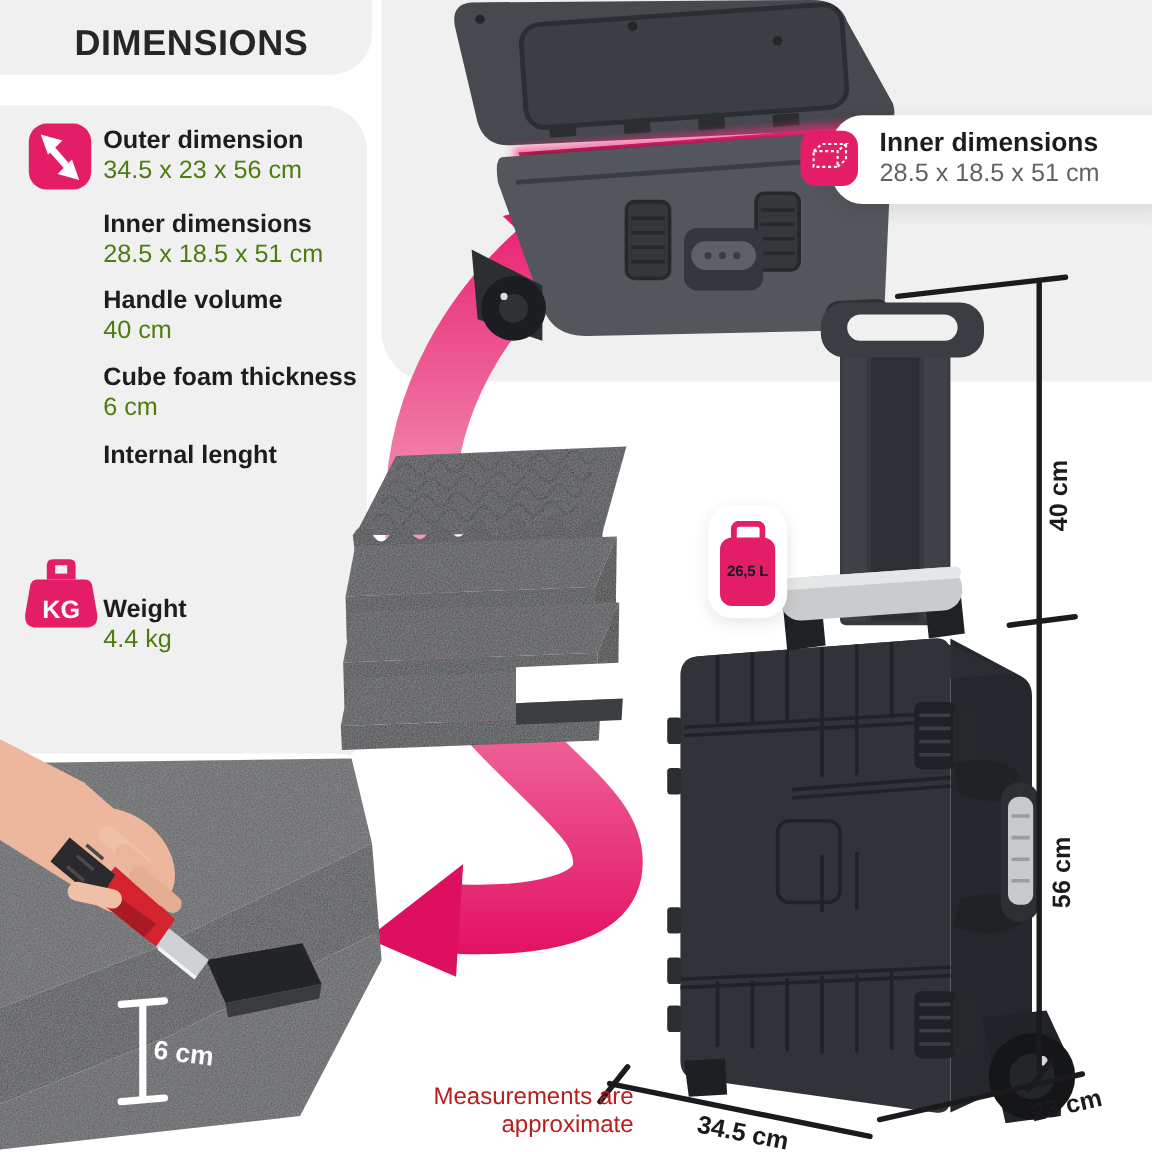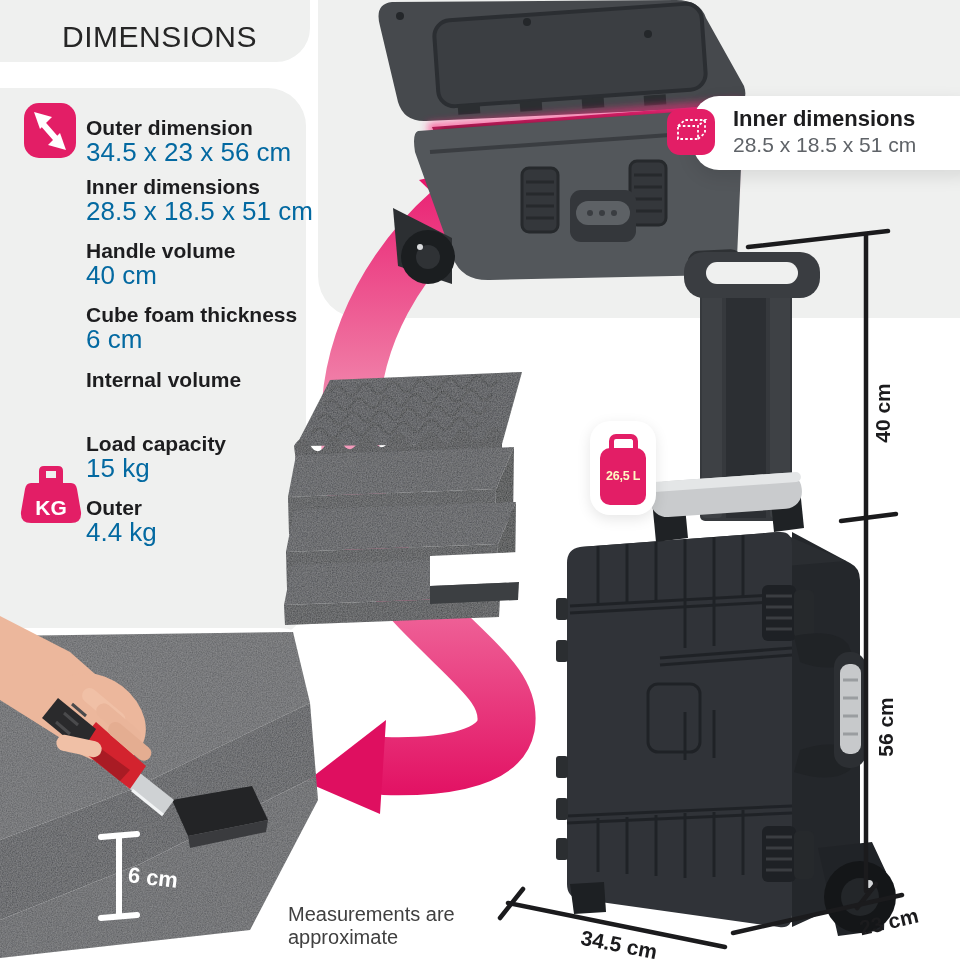--- a/index.html
+++ b/index.html
@@ -6,50 +6,50 @@
   #stage{position:relative;width:960px;height:960px;overflow:hidden;background:#ffffff;
          font-family:"Liberation Sans",sans-serif;}
   .abs{position:absolute;}
   
   .panel{position:absolute;background:#eff0ef;}
   #title-panel{left:-40px;top:-40px;width:350px;height:102px;border-radius:34px;}
   #specs-panel{left:-40px;top:88px;width:346px;height:550px;border-radius:38px;}
   #topright-panel{left:318px;top:-50px;width:700px;height:368px;border-radius:42px;}
   #photo-bg{left:-30px;top:628px;width:350px;height:362px;border-radius:40px;background:#fff;}
   
-  #page-title{left:62px;top:20px;font-size:30px;font-weight:normal;letter-spacing:.5px;color:#262626;}
+  #page-title{left:62px;top:20px;font-size:30px;font-weight:bold;letter-spacing:.5px;color:#262626;}
   
   .spec{position:absolute;left:86px;white-space:nowrap;}
   .spec .lbl{font-size:21px;font-weight:bold;color:#1d1d1f;line-height:25px;}
-  .spec .val{font-size:26px;color:#0369a1;line-height:25px;}
+  .spec .val{font-size:21px;color:#4d7c0f;line-height:25px;}
   
   #callout{left:693px;top:96px;width:292px;height:74px;background:#fff;border-radius:26px;
            box-shadow:0 6px 18px rgba(0,0,0,.10);}
   #callout .txt{position:absolute;left:40px;top:10px;white-space:nowrap;}
   #callout .lbl{font-size:22px;font-weight:bold;color:#1d1d1f;line-height:26px;}
   #callout .val{font-size:21px;color:#5f6368;line-height:26px;}
   #callout-icon{position:absolute;left:-26px;top:13px;width:48px;height:46px;border-radius:13px;background:#e31e66;}
   
   #volume-badge{left:590px;top:421px;width:66px;height:94px;background:#fff;border-radius:20px;
                 box-shadow:0 4px 14px rgba(0,0,0,.10);}
   #suitcase-handle{position:absolute;left:19px;top:13px;width:19px;height:12px;
                    border:5px solid #e31e66;border-bottom:none;border-radius:7px 7px 0 0;}
   #suitcase-body{position:absolute;left:10px;top:27px;width:46px;height:57px;background:#e31e66;border-radius:10px;}
   #suitcase-body span{position:absolute;left:0;top:21px;width:100%;text-align:center;
-                      color:#fef9c3;font-size:12.5px;font-weight:bold;letter-spacing:-.2px;}
+                      color:#0f172a;font-size:12.5px;font-weight:bold;letter-spacing:-.2px;}
   
   .dim-label{position:absolute;font-size:21px;font-weight:bold;color:#1b1b1d;white-space:nowrap;}
   #dim-40{left:883px;top:413px;transform:translate(-50%,-50%) rotate(-90deg);}
   #dim-56{left:886px;top:727px;transform:translate(-50%,-50%) rotate(-90deg);}
   #dim-345{left:619px;top:945px;transform:translate(-50%,-50%) rotate(11deg);}
   #dim-23{left:889px;top:922px;transform:translate(-50%,-50%) rotate(-13deg);}
   #dim-6{left:153px;top:878px;transform:translate(-50%,-50%) rotate(7deg);color:#fff;font-size:22px;}
   
-  #note{left:398px;top:903px;width:220px;transform:translateX(-50%);text-align:left;
-        font-size:20px;line-height:23px;color:#404040;}
+  #note{left:418px;top:903px;width:220px;transform:translateX(-50%);text-align:right;
+        font-size:20px;line-height:23px;color:#b91c1c;}
   svg{position:absolute;left:0;top:0;}
 </style>
 </head>
 <body>
 
 <div id="stage">
 
   <div class="panel" id="title-panel"></div>
   <div class="panel" id="specs-panel"></div>
   <div class="panel" id="topright-panel"></div>
@@ -278,45 +278,41 @@
     <g>
       <path d="M44,466 L58,466 Q63,466 63,471 L63,483 L39,483 L39,471 Q39,466 44,466 Z" fill="#e31e66"></path>
       <rect x="46" y="471" width="10" height="7" fill="#eff0ef"></rect>
       <path d="M31,483 Q26,483 25,489 L21,512 Q20,523 31,523 L71,523 Q82,523 81,512 L77,489 Q76,483 71,483 Z" fill="#e31e66"></path>
       <text x="51" y="515" text-anchor="middle" font-size="21" font-weight="bold" fill="#ffffff">KG</text>
     </g>
   </svg>
 
   <div class="abs" id="page-title">DIMENSIONS</div>
 
-  <div class="spec" style="top:115px">
+  <div class="spec" style="top:104px">
     <div class="lbl">Outer dimension</div>
     <div class="val">34.5 x 23 x 56 cm</div>
   </div>
   <div class="spec" style="top:174px">
     <div class="lbl">Inner dimensions</div>
     <div class="val">28.5 x 18.5 x 51 cm</div>
   </div>
   <div class="spec" style="top:238px">
     <div class="lbl">Handle volume</div>
     <div class="val">40 cm</div>
   </div>
   <div class="spec" style="top:302px">
     <div class="lbl">Cube foam thickness</div>
     <div class="val">6 cm</div>
   </div>
   <div class="spec" style="top:367px">
-    <div class="lbl">Internal volume</div>
-  </div>
-  <div class="spec" style="top:431px">
-    <div class="lbl">Load capacity</div>
-    <div class="val">15 kg</div>
+    <div class="lbl">Internal lenght</div>
   </div>
   <div class="spec" style="top:495px">
-    <div class="lbl">Outer</div>
+    <div class="lbl">Weight</div>
     <div class="val">4.4 kg</div>
   </div>
 
   <div class="abs" id="callout">
     <div id="callout-icon">
       <svg width="48" height="46" viewBox="0 0 48 46">
         <g fill="none" stroke="#ffffff" stroke-width="1.8" stroke-dasharray="2.6 2.2">
           <rect x="11" y="17" width="20" height="13"></rect>
           <polyline points="11,17 18,11 38,11 31,17"></polyline>
           <polyline points="31,30 38,24 38,11"></polyline>

